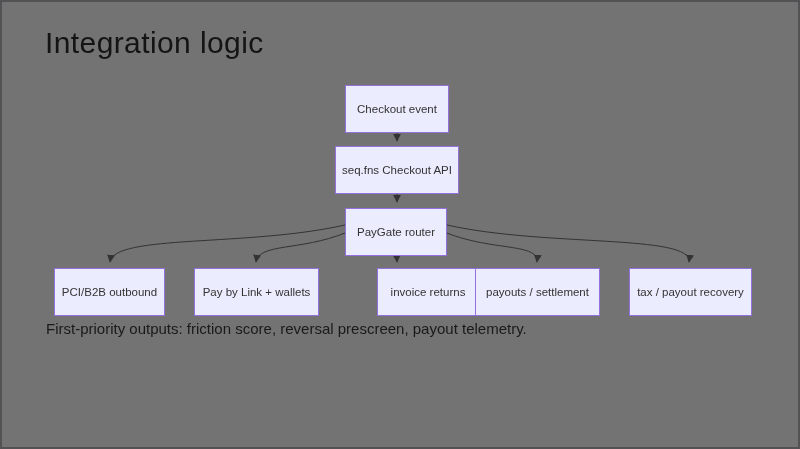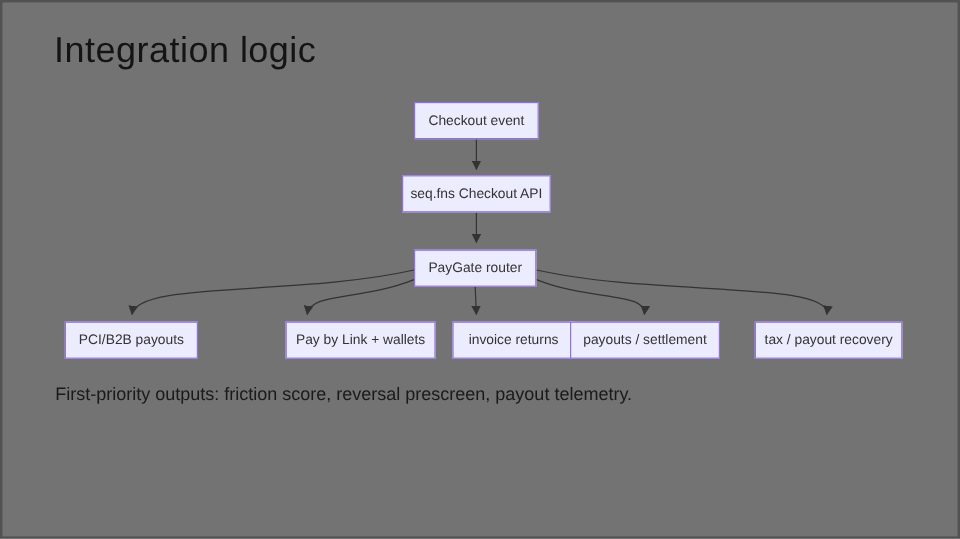--- a/index.html
+++ b/index.html
@@ -30,38 +30,38 @@
   .edges {
     position: absolute;
     left: 0; top: 0;
     width: 800px;
     height: 449px;
     pointer-events: none;
   }
 
   .node {
     position: absolute;
-    height: 31px;
+    height: 48px;
     background: #ECECFF;
     border: 1px solid #9370DB;
     color: #333333;
     font-size: 11.5px;
     display: flex;
     align-items: center;
     justify-content: center;
     text-align: center;
     white-space: nowrap;
     font-family: "Liberation Sans", sans-serif;
   }
 
   .n-checkout-event { left: 343px; top: 83px;  width: 104px; }
   .n-checkout-api   { left: 333px; top: 144px; width: 124px; }
   .n-paygate-router { left: 343px; top: 206px; width: 102px; }
   .n-pci-b2b        { left: 52px;  top: 266px; width: 111px; }
-  .n-pay-by-link    { left: 192px; top: 266px; width: 125px; margin-left: 44px; }
+  .n-pay-by-link    { left: 192px; top: 266px; width: 125px; }
   .n-invoice        { left: 345px; top: 266px; width: 102px; margin-left: 30px; }
   .n-payouts        { left: 473px; top: 266px; width: 125px; text-align: center; }
   .n-tax-fraud      { left: 627px; top: 266px; width: 123px; }
 
   .footnote {
     position: absolute;
     left: 44px;
     top: 318px;
     margin: 0;
     font-size: 15px;
@@ -92,21 +92,21 @@
       <path d="M445,223 C543,245 691,232 687,260" marker-end="url(#arrowhead)"></path>
     </g>
   </svg>
 
   <div class="node n-checkout-event">Checkout event</div>
 
   <div class="node n-paygate-router">PayGate router</div>
 
   <div class="node n-checkout-api">seq.fns Checkout API</div>
 
-  <div class="node n-pci-b2b">PCI/B2B payouts</div>
+  <div class="node n-pci-b2b">PCI/B2B outbound</div>
 
   <div class="node n-pay-by-link">Pay by Link + wallets</div>
 
   <div class="node n-invoice">invoice returns</div>
 
   <div class="node n-payouts">payouts / settlement</div>
 
   <div class="node n-tax-fraud">tax / payout recovery</div>
 
   <p class="footnote">First-priority outputs: friction score, reversal prescreen, payout telemetry.</p>

